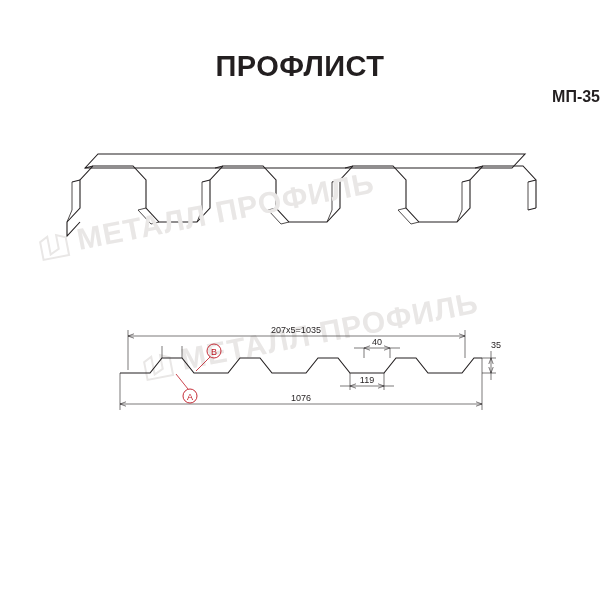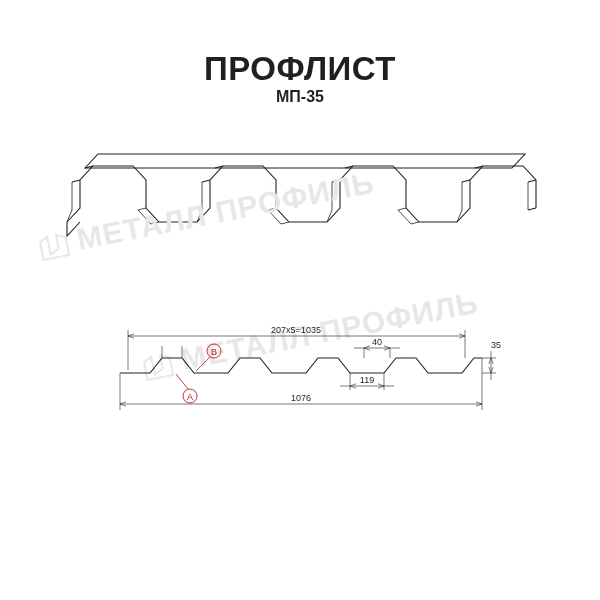--- a/index.html
+++ b/index.html
@@ -21,30 +21,30 @@
     inset: 0;
   }
 
   
   .title {
     position: absolute;
     top: 50px;
     left: 0;
     width: 600px;
     text-align: center;
-    font-size: 33px;
+    font-size: 29px;
     font-weight: bold;
     letter-spacing: 0.5px;
   }
   .subtitle {
     position: absolute;
     top: 88px;
     left: 0;
     width: 600px;
-    text-align: center;
+    text-align: right;
     font-size: 16px;
     font-weight: bold;
   }
   .footnote {
     position: absolute;
     top: 529px;
     left: 0;
     width: 600px;
     text-align: center;
     font-size: 13.5px;

